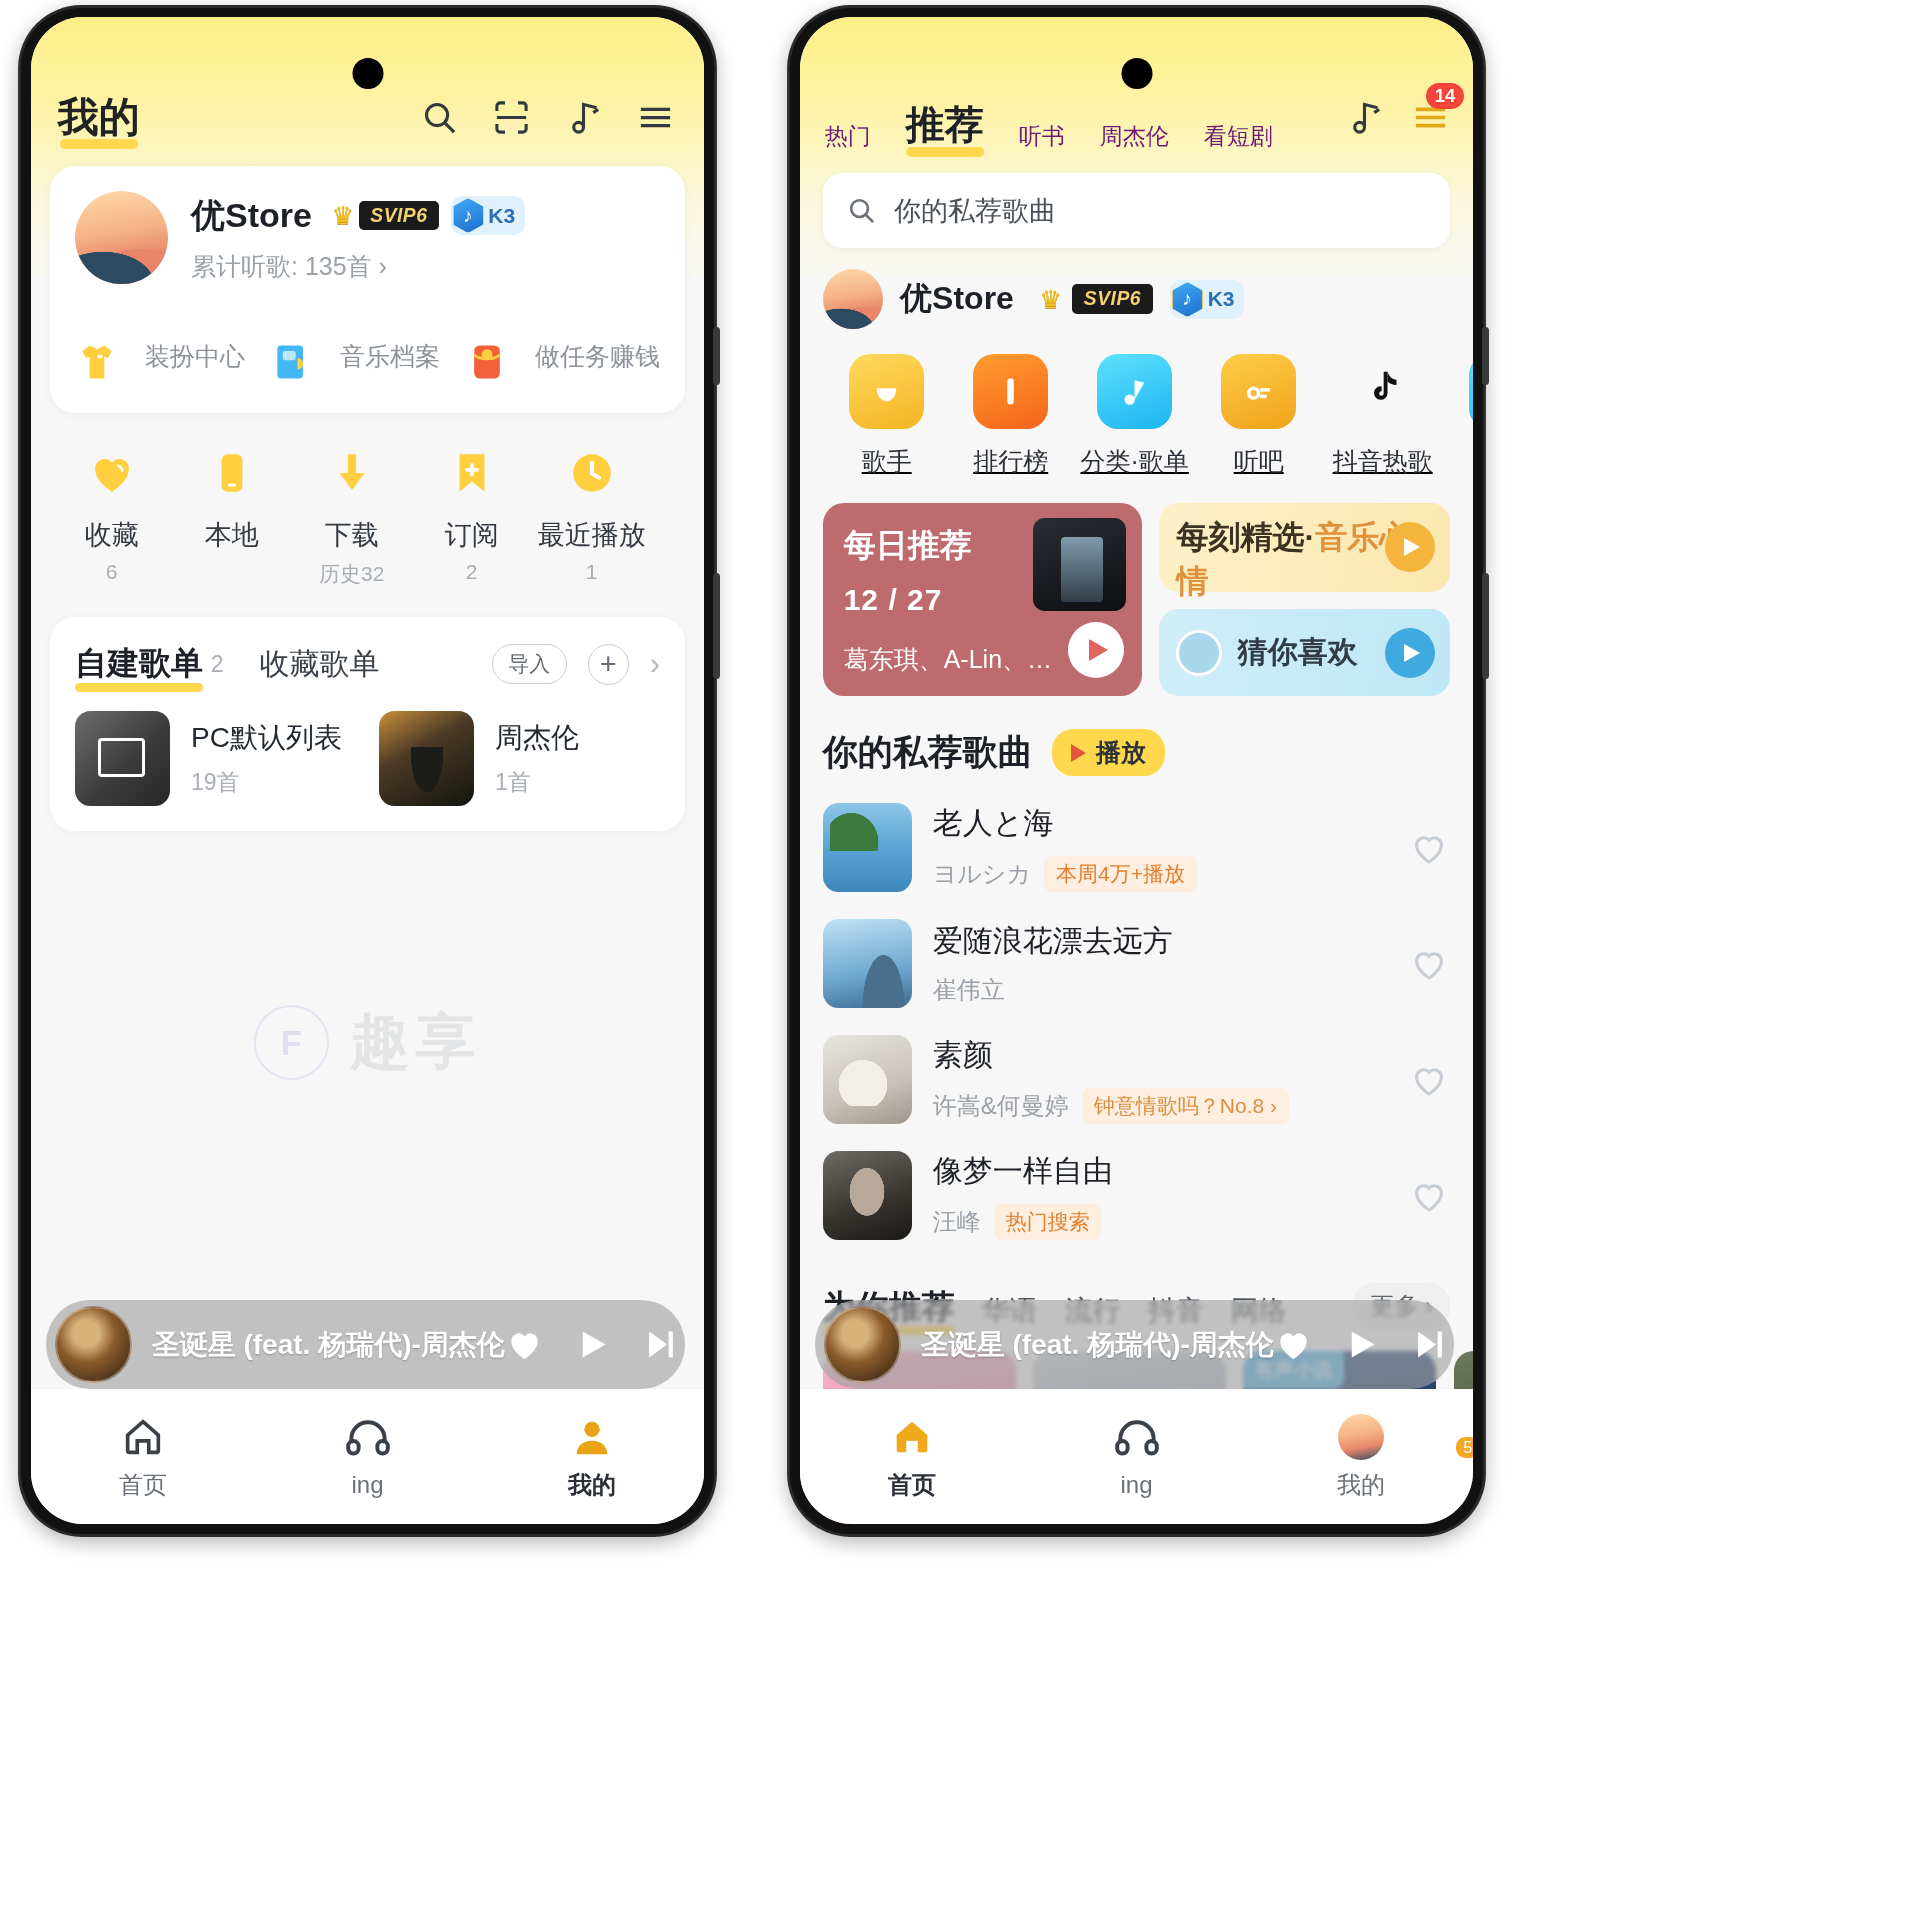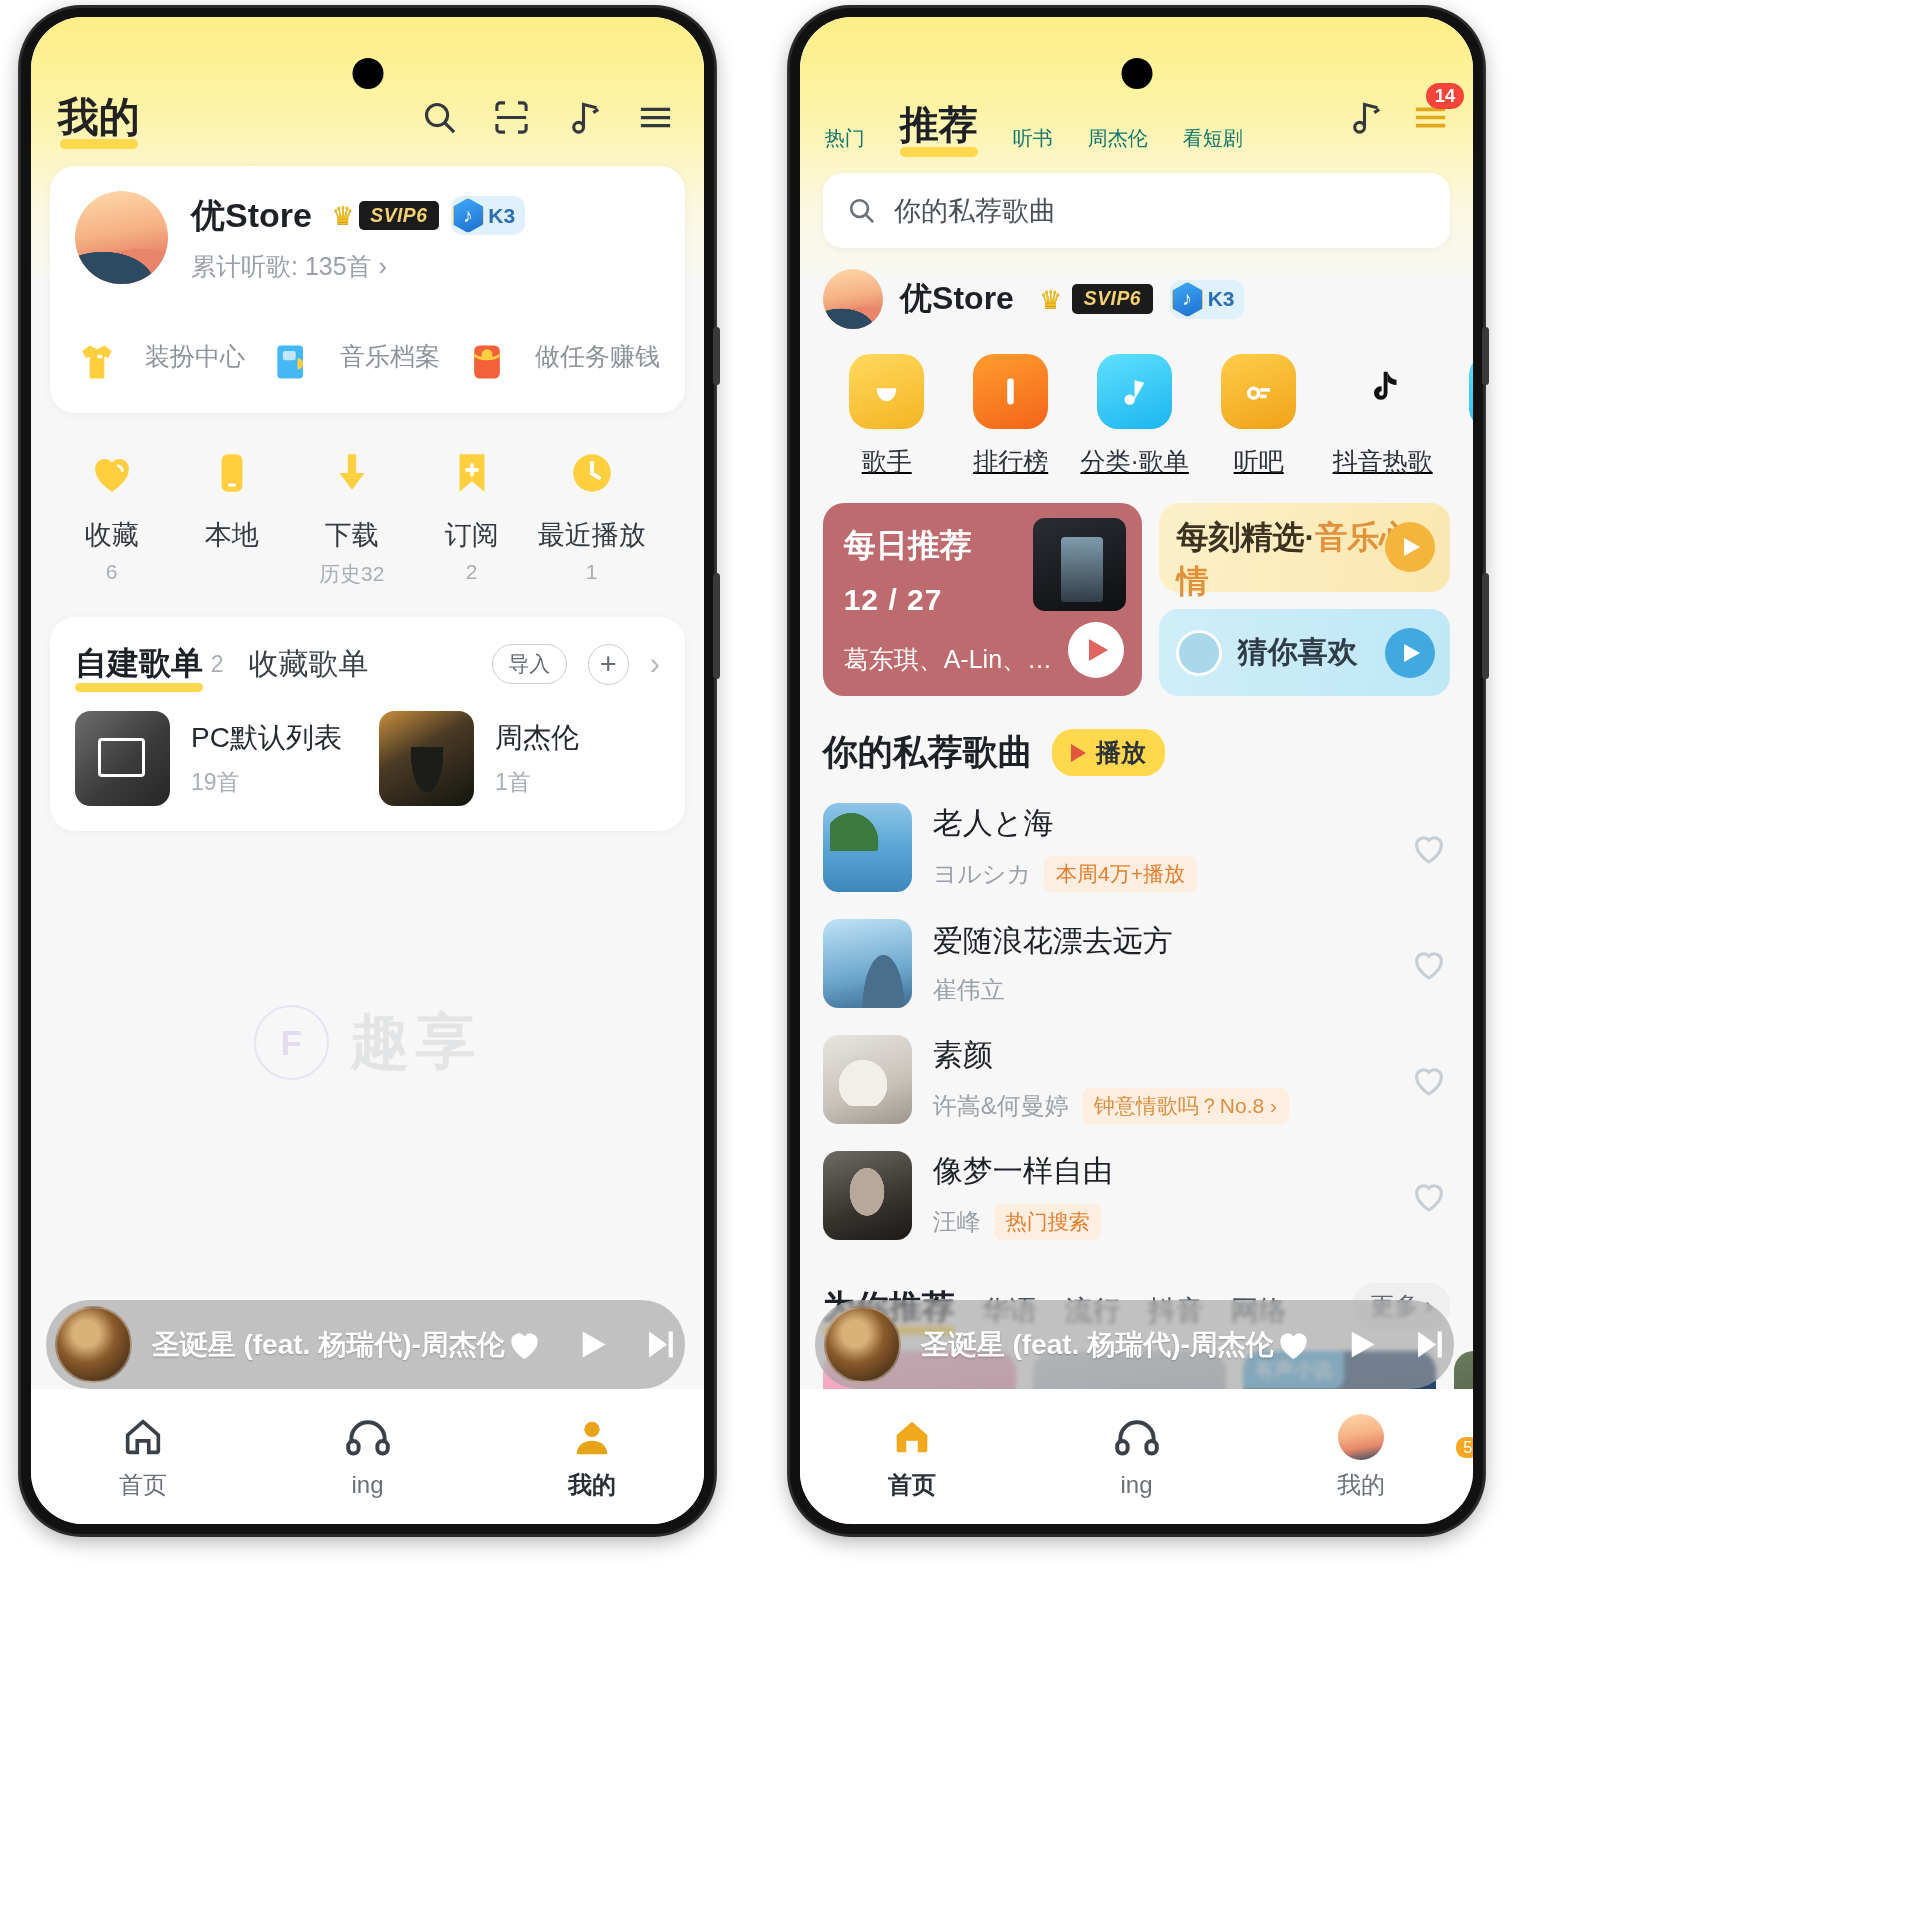--- a/index.html
+++ b/index.html
@@ -114,21 +114,21 @@
   .sc-cnt { font-size:21px; color:#a8aeb6; margin-top:7.7px; min-height:25px; }
 
   
   .pl-card { background:#fff; border-radius:25px; margin:23px 19.3px 0 19.3px; padding:25px 0 25px 0;
              box-shadow:0 1.9px 9.7px rgba(0,0,0,.045); position:relative; z-index:5; }
   .pl-tabs { display:flex; align-items:center; padding:0 25px; }
   .pl-tab-a { font-size:32px; font-weight:700; color:#1d2127; position:relative; }
   .pl-tab-a::after { content:""; position:absolute; left:0; right:0; bottom:-5.8px; height:8.7px;
                      background:#ffd84d; border-radius:4.8px; z-index:-1; }
   .pl-cnt { font-size:23px; color:#a9aeb6; margin-left:7.7px; }
-  .pl-tab-b { font-size:30px; color:#3b4148; margin-left:25px; }
+  .pl-tab-b { font-size:30px; color:#3b4148; margin-left:36px; }
   .pl-actions { margin-left:auto; display:flex; align-items:center; gap:21px; }
   .pill {
     border:1.9px solid #c9ced6; border-radius:21px; padding:4.8px 15.4px;
     font-size:21px; color:#666d75;
   }
   .circ-plus { width:41px;height:41px;border:1.9px solid #c9ced6;border-radius:50%;
                display:flex;align-items:center;justify-content:center;color:#666d75;font-size:29px;line-height:1; }
   .chev { color:#b4b9c0; font-size:31px; }
 
   .pl-grid { display:flex; padding:25px 25px 0 25px; gap:23px; }
@@ -183,21 +183,21 @@
   }
   .nav-item { flex:1; text-align:center; }
   .nav-ic { height:50px; display:flex; align-items:center; justify-content:center; }
   .nav-label { font-size:24px; color:#5b6views; }
   .nav-label { font-size:24px; color:#6a7078; margin-top:7.7px; }
   .nav-label.on { color:#2b3038; font-weight:600; }
 
   
   .r-tabs { position:relative; z-index:6; display:flex; align-items:flex-end; gap:35px;
             padding:81px 0 0 25px; }
-  .r-tab { font-size:20px; color:#0f766e; }
+  .r-tab { font-size:23px; color:#701a75; }
   .r-tab.active { font-size:39px; font-weight:700; color:#1d2127; position:relative; }
   .r-tab.active::after { content:""; position:absolute; left:0; right:0; bottom:-4.8px; height:10.6px;
                          background:#ffd84d; border-radius:5.8px; z-index:-1; }
   .r-top-icons { position:absolute; right:23px; top:81px; display:flex; align-items:center; gap:27px; z-index:7; }
   .badge {
     position:absolute; right:-13.5px; top:-15.4px; background:#f5443a; color:#fff; font-size:18.3px;
     border-radius:15.4px; padding:1.9px 8.7px; font-weight:600;
   }
   .r-search {
     position:relative; z-index:6; margin:21px 23px 0 23px; height:75px; background:#fff;

